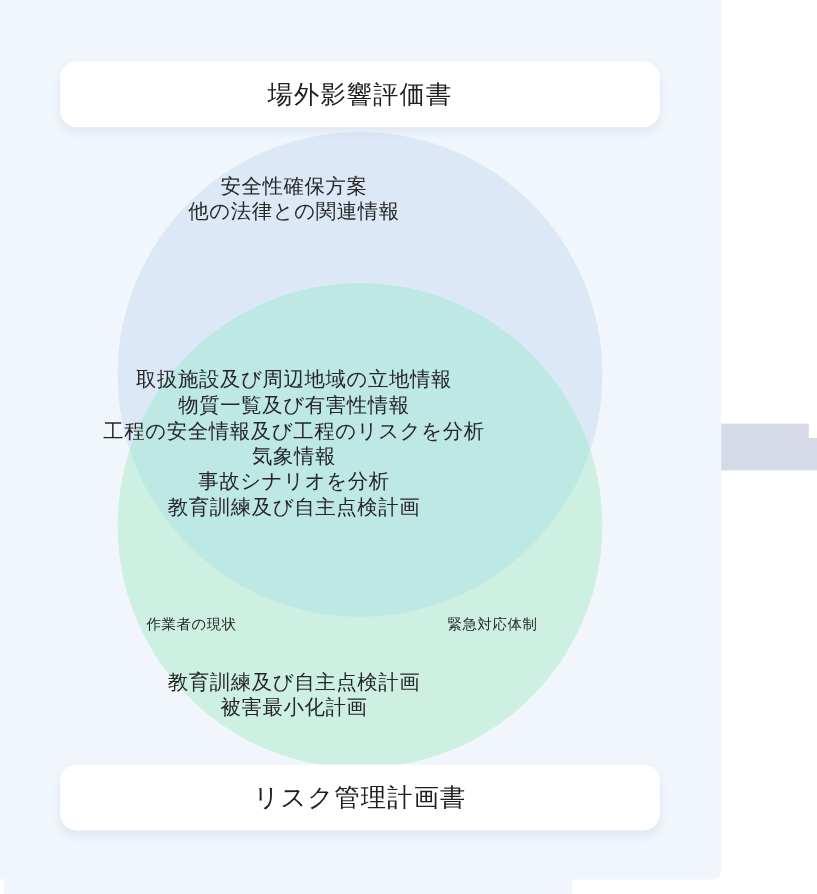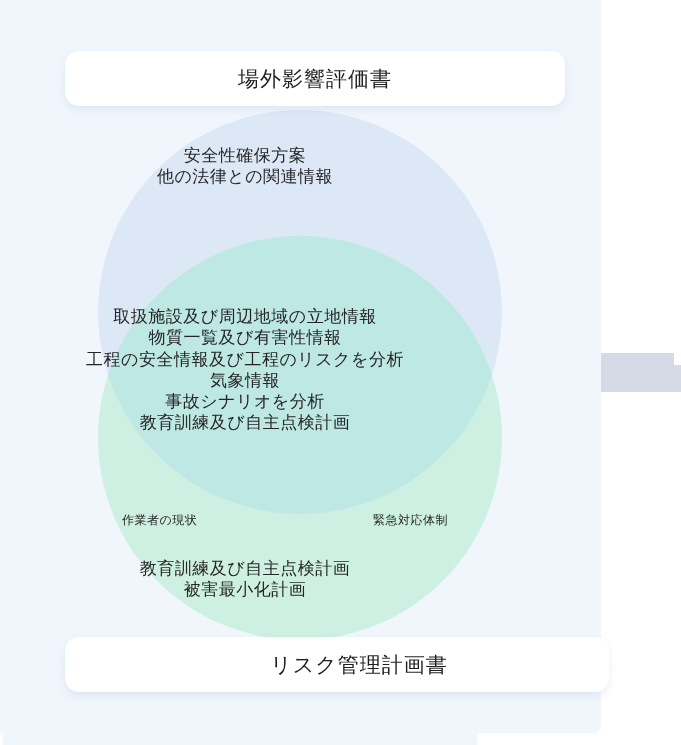--- a/index.html
+++ b/index.html
@@ -44,24 +44,23 @@
     height: 55px;
     background: #ffffff;
     border-radius: 14px;
     box-shadow: 0 4px 8px rgba(110, 140, 185, 0.14);
     display: flex;
     align-items: center;
     justify-content: center;
     font-size: 21px;
     letter-spacing: 1px;
     color: #1f1f1f;
-    margin-left: 15px;
   }
   .doc-box.top { top: 51px; }
-  .doc-box.bottom { top: 637px; padding-left: 44px; }
+  .doc-box.bottom { top: 637px; }
   .venn-text {
     position: absolute;
     left: 0;
     width: 490px;
     text-align: center;
     font-size: 17px;
     line-height: 21.3px;
     letter-spacing: 0.5px;
     color: #262626;
   }

